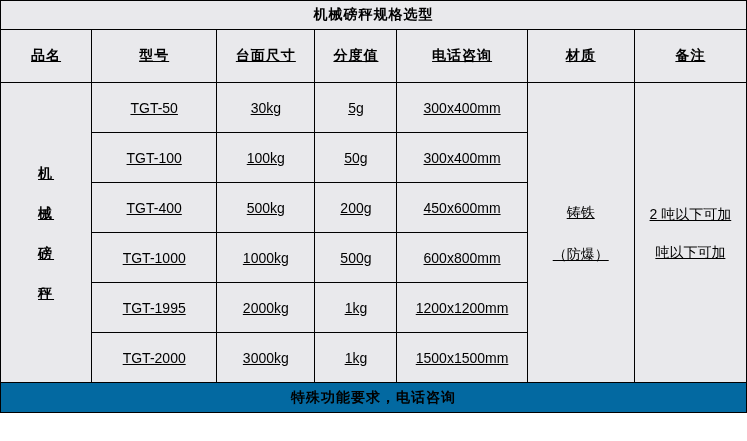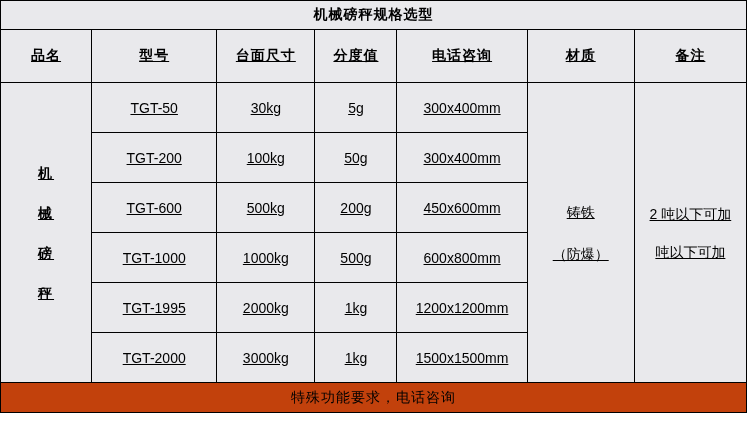--- a/index.html
+++ b/index.html
@@ -71,29 +71,29 @@
   .remark-cell {
     font-size: 14px;
     line-height: 38px;
     margin-left: 48px;
   }
   .remark-cell span {
     display: block;
   }
   .footer-bar {
     height: 30px;
-    background: #c2410c;
+    background: #0369a1;
     border: 1px solid #000000;
     border-top: none;
     box-sizing: border-box;
     display: flex;
     align-items: center;
     justify-content: center;
     font-size: 14px;
-    font-weight: normal;
+    font-weight: bold;
     letter-spacing: 1px;
     width: 747px;
   }
   .bottom-pad {
     height: 14px;
     background: #ffffff;
   }
 </style>
 </head>
 <body>
@@ -140,28 +140,28 @@
           <span>铸铁</span>
           <span>（防爆）</span>
         </td>
         <td class="body-cell remark-cell" rowspan="6">
           <span>2 吨以下可加</span>
           <span>吨以下可加</span>
         </td>
       </tr>
 
       <tr>
-        <td class="body-cell">TGT-200</td>
+        <td class="body-cell">TGT-100</td>
         <td class="body-cell">100kg</td>
         <td class="body-cell">50g</td>
         <td class="body-cell">300x400mm</td>
       </tr>
 
       <tr>
-        <td class="body-cell">TGT-600</td>
+        <td class="body-cell">TGT-400</td>
         <td class="body-cell">500kg</td>
         <td class="body-cell">200g</td>
         <td class="body-cell">450x600mm</td>
       </tr>
 
       <tr>
         <td class="body-cell">TGT-1000</td>
         <td class="body-cell">1000kg</td>
         <td class="body-cell">500g</td>
         <td class="body-cell">600x800mm</td>

